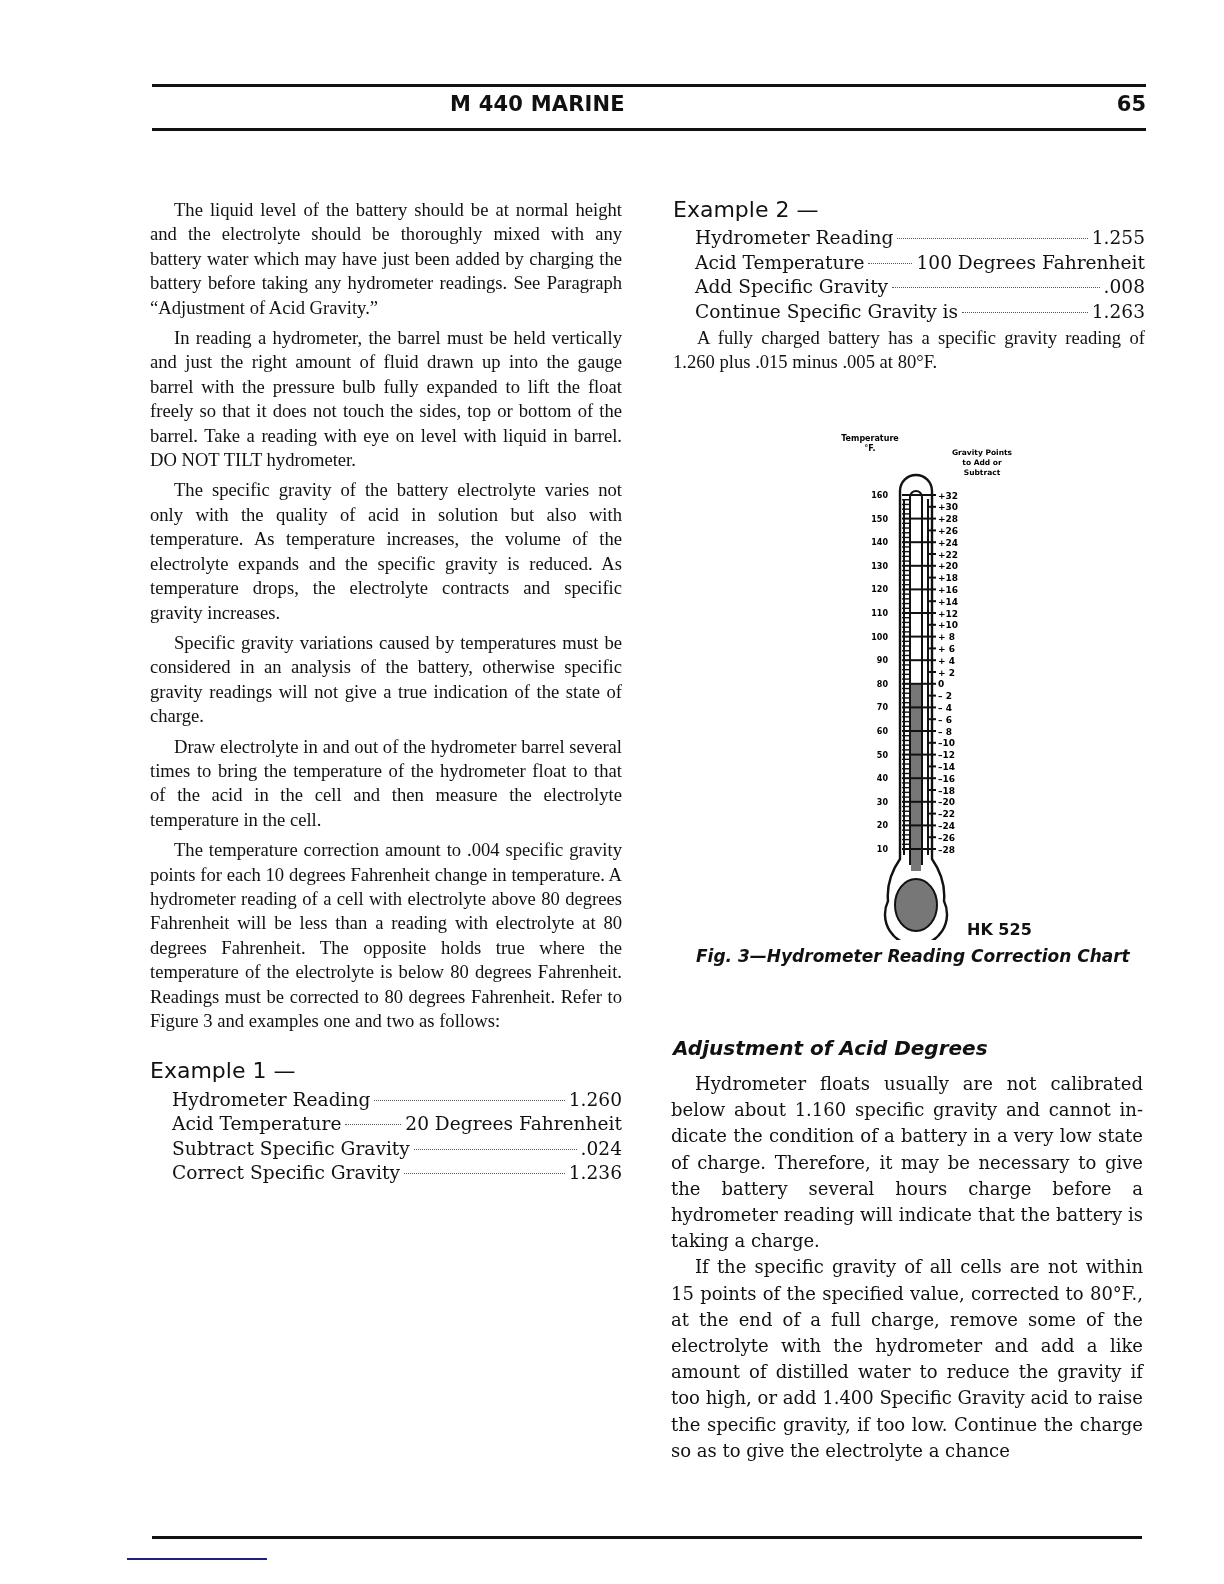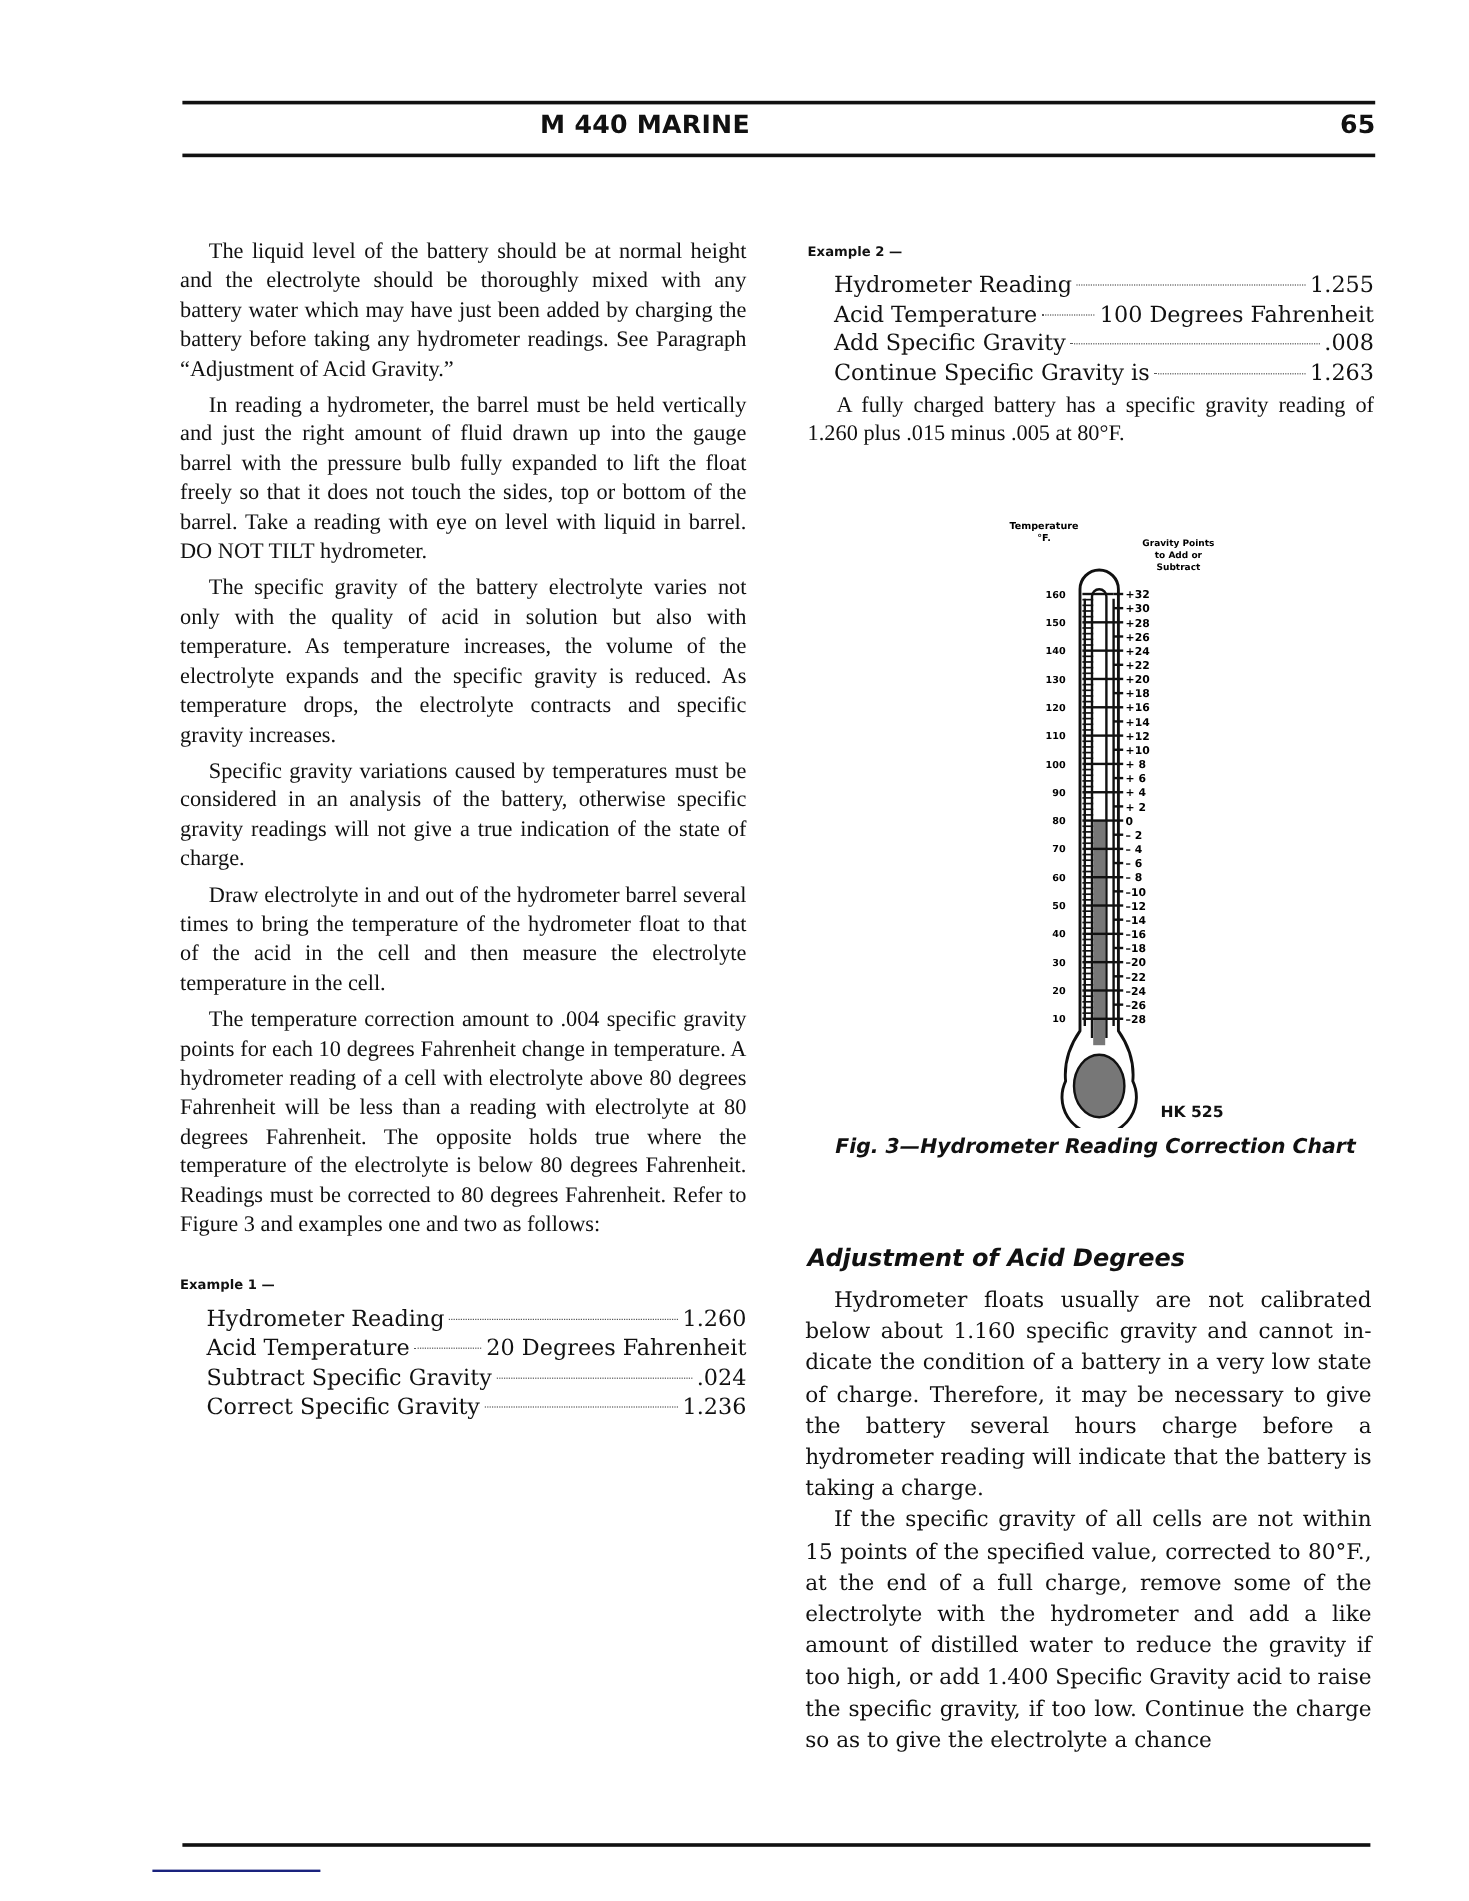--- a/index.html
+++ b/index.html
@@ -9,30 +9,30 @@
   .hdr-title { position: absolute; left: 0; width: 1115px; top: 92px; text-align: center;
                font-family: "DejaVu Sans", "Liberation Sans", sans-serif; font-weight: bold;
                font-size: 21px; letter-spacing: 0.2px; }
   .hdr-title span { position: relative; left: -20px; }
   .hdr-page { position: absolute; right: 78px; top: 92px;
               font-family: "DejaVu Sans", "Liberation Sans", sans-serif; font-weight: bold; font-size: 21px; }
   .col { position: absolute; font-size: 18.6px; line-height: 24.4px; }
   .col-left { left: 150px; width: 472px; top: 198px; }
   .col-right { left: 673px; width: 472px; top: 198px; }
   .col p { margin: 0 0 6px 0; text-indent: 24px; text-align: justify; font-family: Liberation Serif, serif; }
-  .ex-label { font-family: "DejaVu Sans", "Liberation Sans", sans-serif; font-weight: bold;
-              font-size: 11px; margin: 0 0 4px 0; }
+  .ex-label { font-family: "DejaVu Sans", "Liberation Sans", sans-serif; font-weight: normal;
+              font-size: 22px; margin: 0 0 4px 0; }
   .ex-row { display: flex; align-items: baseline; margin-left: 22px; white-space: nowrap; }
   .ex-row .lbl { flex: none; text-align: center; }
   .ex-row .dots { flex: 1; border-bottom: 1px dotted #555; margin: 0 4px; transform: translateY(-5px); min-width: 12px; }
   .ex-row .val { flex: none; }
   .fig-caption { position: absolute; left: 696px; top: 946px; font-family: "DejaVu Sans", "Liberation Sans", sans-serif;
                  font-weight: bold; font-style: italic; font-size: 17px; }
   .fig-code { position: absolute; left: 967px; top: 920px; font-family: "DejaVu Sans", "Liberation Sans", sans-serif;
-              font-weight: bold; font-size: 13px; }
+              font-weight: bold; font-size: 16px; }
   .section-h { position: absolute; left: 673px; top: 1036px; font-family: "DejaVu Sans", "Liberation Sans", sans-serif;
                font-weight: bold; font-style: italic; font-size: 20px; }
   .col-right2 { position: absolute; left: 671px; width: 472px; top: 1071px; font-size: 18px; line-height: 26.2px; }
   .col-right2 p { margin: 0; text-indent: 24px; text-align: justify; }
   #chart { position: absolute; left: 830px; top: 425px; width: 200px; height: 515px; }
   .link-line { position: absolute; left: 127px; top: 1558px; width: 140px; height: 2px; background: #1a237e; }
 </style>
 </head>
 <body>
 

